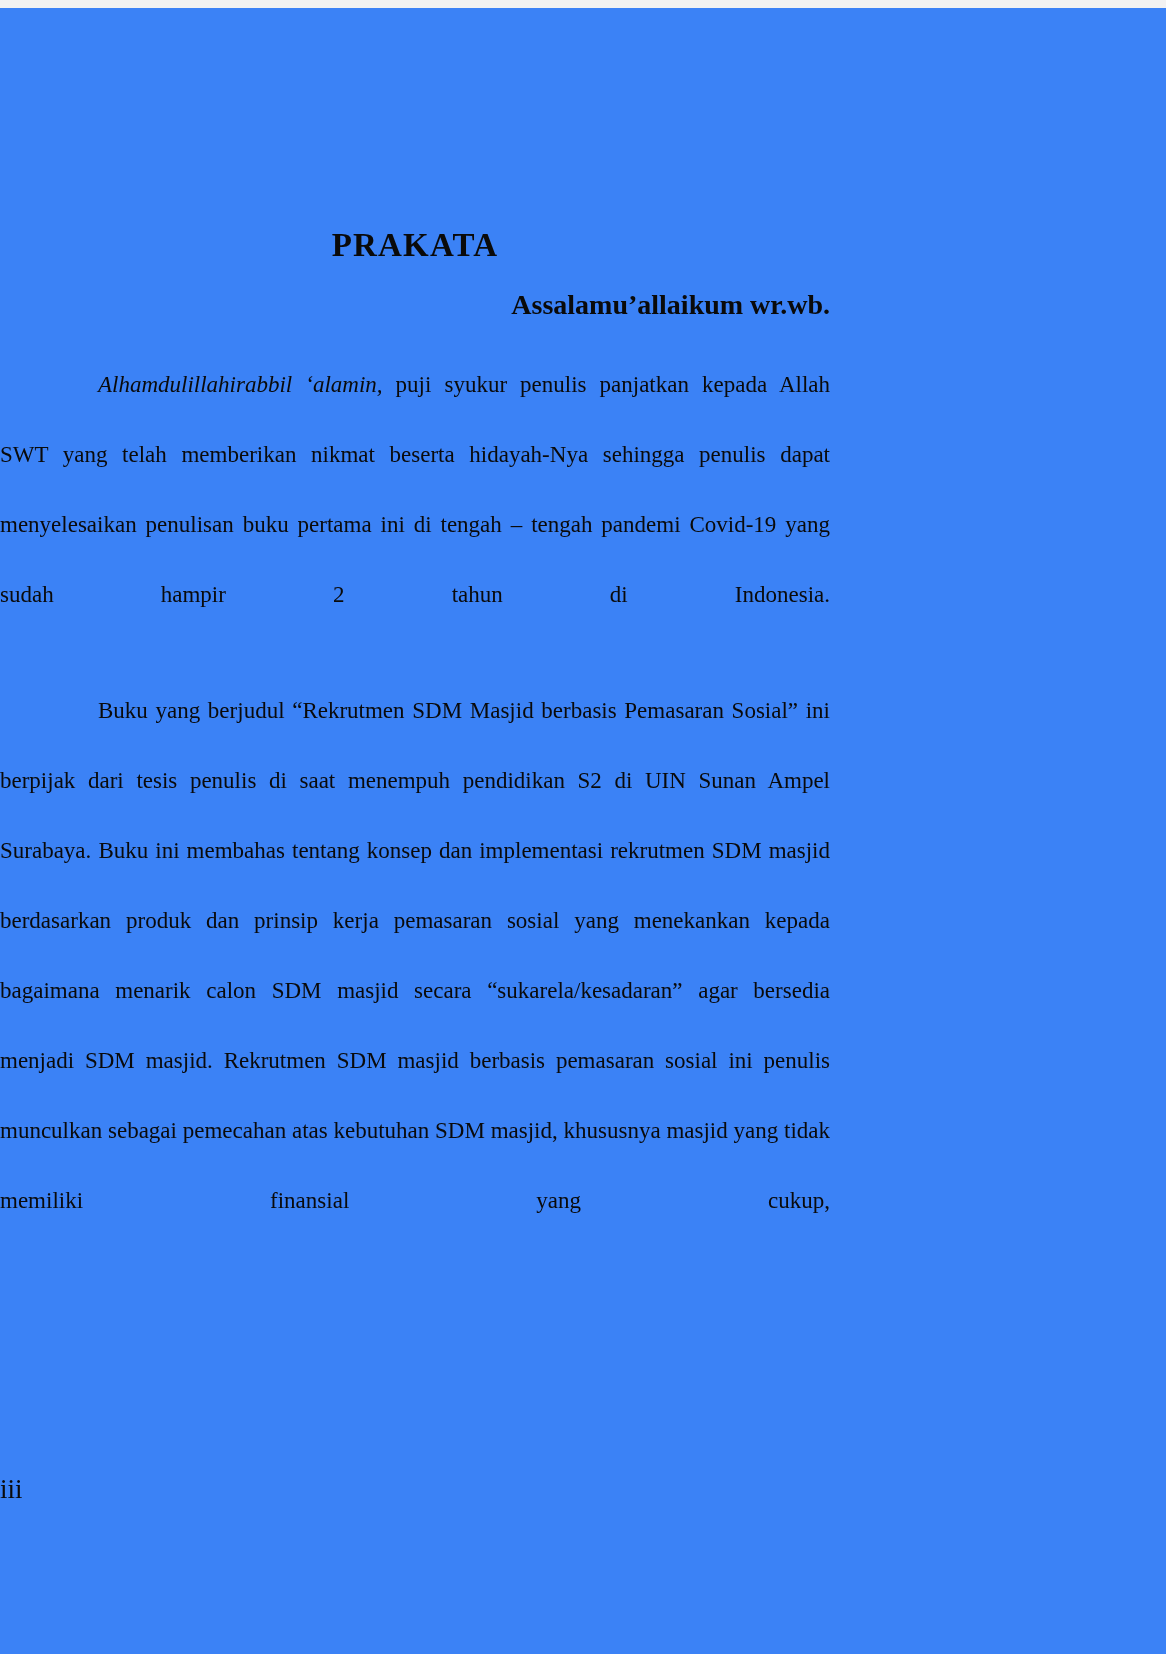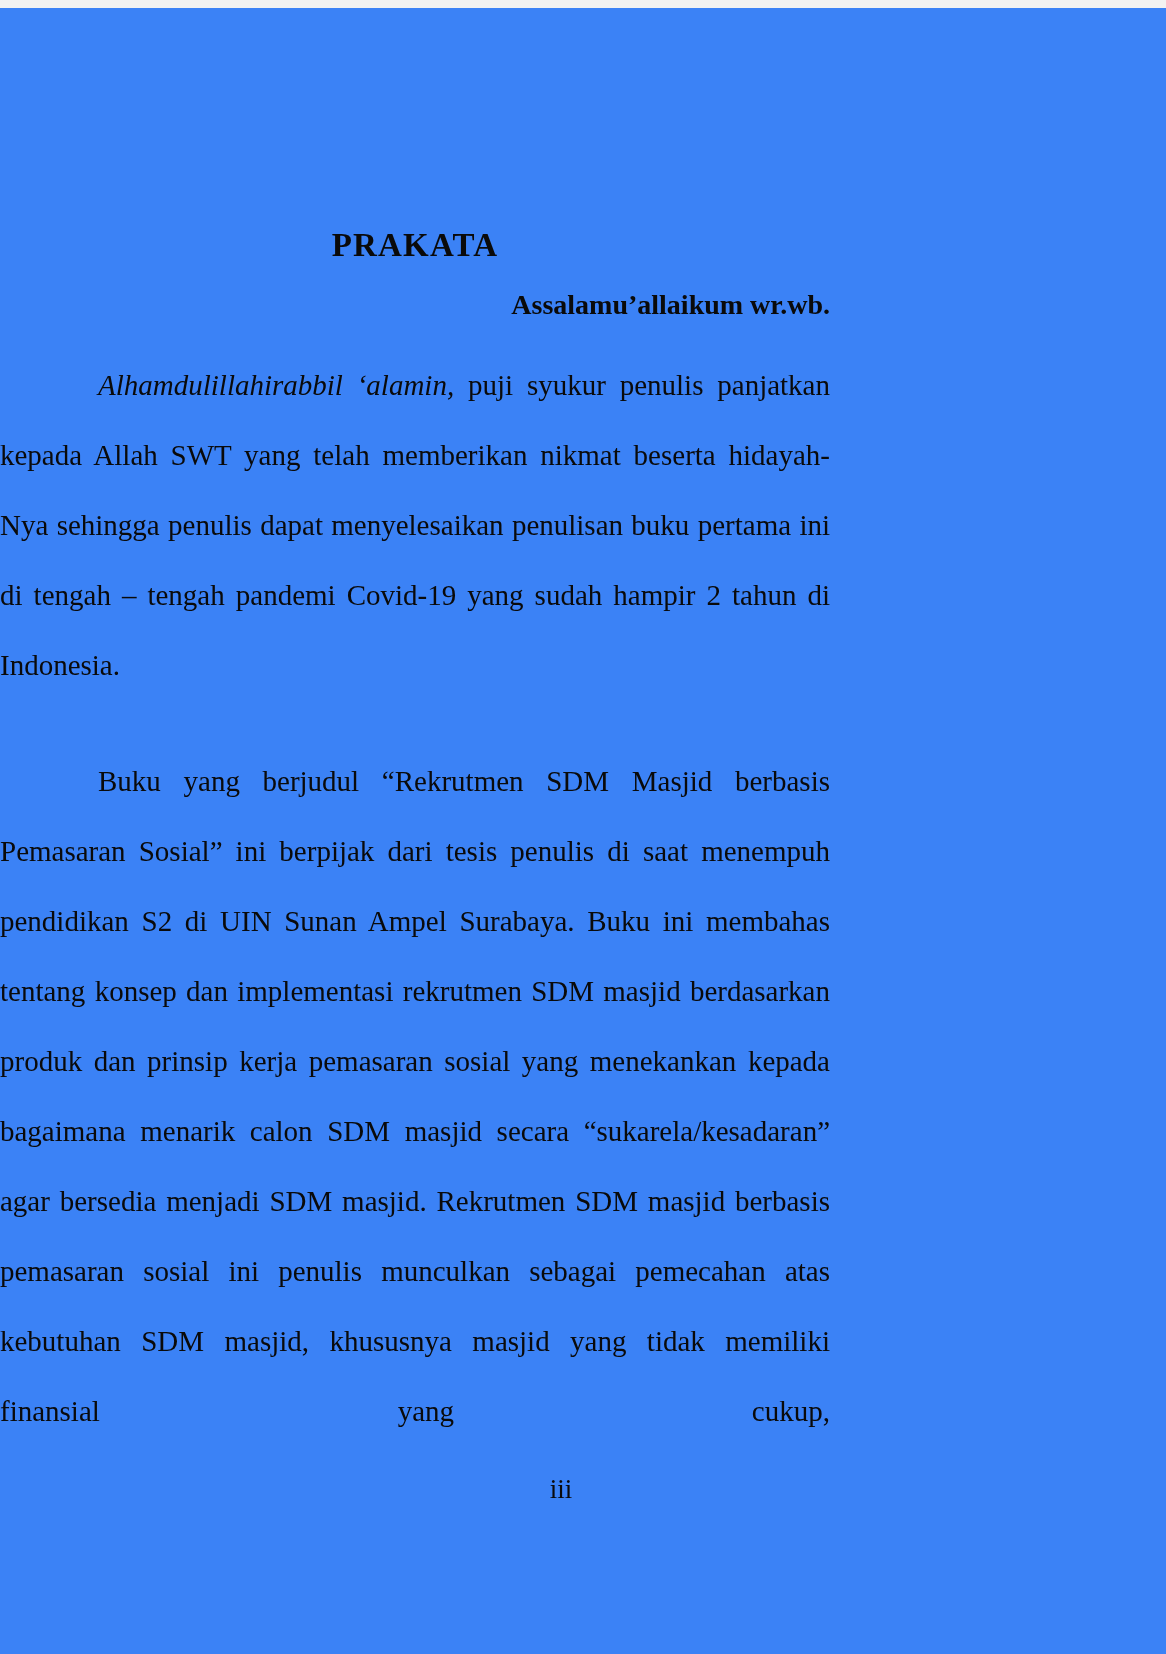--- a/index.html
+++ b/index.html
@@ -49,21 +49,21 @@
   .body-block {
     position: absolute;
     top: 342px;
     left: 0;
     width: 830px;
   }
 
   p.para {
     margin: 0;
     padding: 0;
-    font-size: 29px;
+    font-size: 23px;
     line-height: 70px;
     text-align: justify;
     text-justify: inter-word;
     text-indent: 98px;
     hyphens: none;
   }
 
   p.para.gap {
     margin-top: 46px;
   }
@@ -75,21 +75,20 @@
   
   p.para.justify-all {
     text-align-last: justify;
   }
 
   .page-number {
     position: absolute;
     left: 0;
     width: 1122px;
     top: 1468px;
-    text-align: center;
     font-size: 27px;
     line-height: 1;
   }
 </style>
 </head>
 <body>
 
 <div class="page">
 
   <h1 class="doc-title">PRAKATA</h1>

